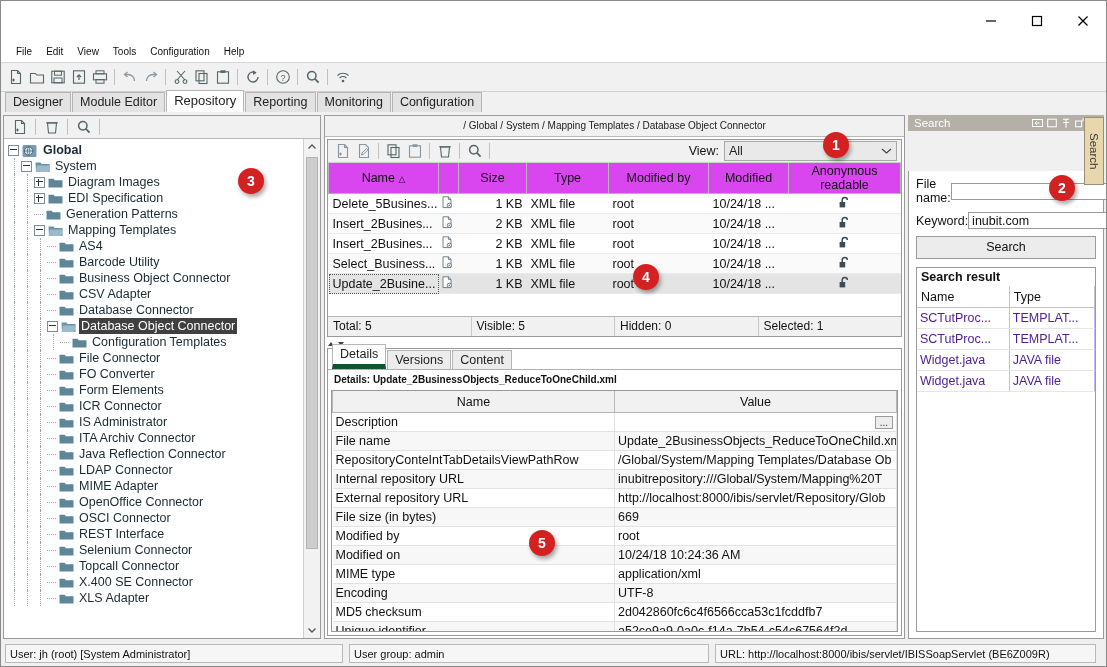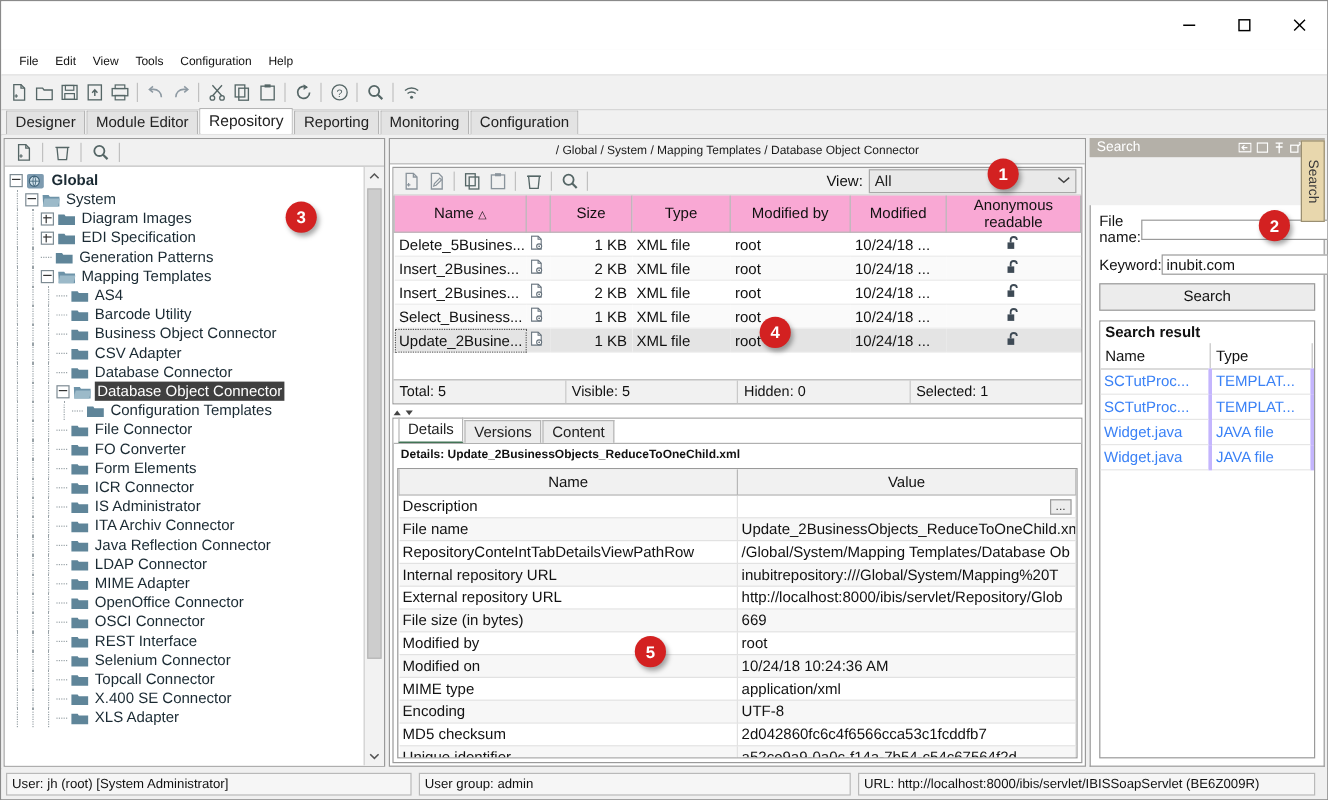--- a/index.html
+++ b/index.html
@@ -78,41 +78,41 @@
   .listbox{border:1px solid #9a9a9a;background:#fff;margin:2px;display:flex;flex-direction:column;flex:0 0 auto;}
   .list-toolbar{height:22px;background:#f1f1f1;display:flex;align-items:center;padding-left:4px;
                 border-bottom:1px solid #cfcfcf;}
   .list-toolbar .spacer{flex:1;}
   .viewlabel{font-size:12.5px;color:#111;margin-right:5px;}
   .viewselect{width:163px;height:18px;background:#e9e9e9;border:1px solid #a8a8a8;
               display:flex;align-items:center;padding:0 4px;font-size:12.5px;margin-right:4px;}
   .viewselect .v{flex:1;}
   .viewselect .chev{color:#444;font-size:10px;}
   table.grid{border-collapse:collapse;width:100%;table-layout:fixed;font-size:12.5px;}
-  table.grid th{background:#f9a8d4;border:1px solid #b7b7b7;border-top:none;border-left:none;
+  table.grid th{background:#d946ef;border:1px solid #b7b7b7;border-top:none;border-left:none;
                 font-weight:normal;height:19px;color:#111;}
   table.grid th:first-child{border-left:1px solid #b7b7b7;}
   table.grid td{border-bottom:1px solid #eaeaea;height:19px;padding:0 4px;white-space:nowrap;
                 overflow:hidden;color:#111;}
   table.grid tr.alt td{background:#fafafa;}
   table.grid tr.selrow td{background:#e4e4e4;}
   .numcell{text-align:right;}
   .statusrow{display:flex;height:19px;background:#f1f1f1;border-top:1px solid #b7b7b7;font-size:12px;}
   .statusrow div{flex:1;border-right:1px solid #c9c9c9;padding:0 5px;line-height:19px;color:#111;}
   .statusrow div:last-child{border-right:none;}
   .splitgrip{height:9px;display:flex;align-items:center;padding-left:2px;color:#444;font-size:7px;gap:2px;}
 
   
   .detailsbox{flex:1;display:flex;flex-direction:column;margin:0 2px 2px 2px;
               border:1px solid #9a9a9a;background:#fff;min-height:0;}
   .subtabs{height:20px;display:flex;align-items:flex-end;padding-left:4px;background:#fff;
            border-bottom:1px solid #b0b0b0;flex:0 0 auto;}
   .subtabs .stab{height:18px;line-height:18px;padding:0 7px;font-size:12.5px;border:1px solid #b5b5b5;
                  border-bottom:none;background:#ececec;margin-right:1px;color:#222;}
-  .subtabs .stab.active{background:#fff;height:19px;line-height:19px;border-bottom:1px solid #14532d;
+  .subtabs .stab.active{background:#fff;height:19px;line-height:19px;border-bottom:5px solid #14532d;
                         position:relative;z-index:2;}
   .detailtitle{height:20px;line-height:20px;font-weight:bold;font-size:10px;padding-left:6px;color:#111;flex:0 0 auto;}
   .dtablewrap{flex:1;margin:0 3px 3px 3px;border:1px solid #9a9a9a;overflow:hidden;position:relative;background:#fff;}
   table.dgrid{border-collapse:collapse;width:100%;table-layout:fixed;font-size:12.5px;}
   table.dgrid th{background:#f1f1f1;border:1px solid #b7b7b7;border-top:none;font-weight:normal;
                  height:19px;color:#111;}
   table.dgrid td{border-bottom:1px solid #e2e2e2;border-right:1px solid #e2e2e2;height:18px;
                  padding:0 3px;white-space:nowrap;overflow:hidden;color:#111;}
   table.dgrid tr.alt td{background:#f7f7f7;}
   .dots-btn{float:right;border:1px solid #9a9a9a;background:#ededed;font-size:10px;line-height:11px;
@@ -131,22 +131,22 @@
   .frow input{flex:1;height:17px;border:1px solid #9a9a9a;font-size:12.5px;padding:0 3px;
               font-family:"Liberation Sans",sans-serif;box-sizing:border-box;background:#fff;color:#111;}
   .searchbtn{height:21px;background:#ececec;border:1px solid #9a9a9a;font-size:12.5px;
              text-align:center;line-height:21px;color:#111;margin-bottom:8px;}
   .resultbox{flex:1;border:1px solid #9a9a9a;display:flex;flex-direction:column;min-height:0;overflow:hidden;}
   .resulthdr{height:18px;line-height:18px;font-weight:bold;font-size:12.5px;padding-left:4px;
              background:#fff;color:#111;}
   table.rgrid{border-collapse:collapse;width:100%;table-layout:fixed;font-size:12.5px;}
   table.rgrid th{background:#fff;border-bottom:1px solid #c4c4c4;border-right:1px solid #c4c4c4;
                  font-weight:normal;height:19px;text-align:left;padding-left:4px;color:#111;}
-  table.rgrid td{border-bottom:1px solid #e6e6e6;border-right:3px solid #c4b5fd;height:18px;
-                 padding-left:3px;white-space:nowrap;overflow:hidden;color:#3b82f6;}
+  table.rgrid td{border-bottom:1px solid #e6e6e6;border-right:1px solid #c4b5fd;height:18px;
+                 padding-left:3px;white-space:nowrap;overflow:hidden;color:#4c1d95;}
   .sidetab{position:absolute;right:0;top:2px;width:18px;height:66px;background:#e8d7ad;
            border:1px solid #9a8f72;display:flex;align-items:center;justify-content:center;}
   .sidetab span{writing-mode:vertical-rl;font-size:11.5px;color:#3a3a3a;letter-spacing:0px;}
 
   
   .statusbar{position:absolute;left:0;right:0;bottom:0;height:25px;background:#f0f0f0;
              display:flex;align-items:center;padding:2px 4px;box-sizing:border-box;}
   .sbcell{height:19px;line-height:19px;border:1px solid #b9b9b9;background:#f6f6f6;
           font-size:11px;padding:0 4px;color:#111;margin-right:6px;box-sizing:border-box;}
 

